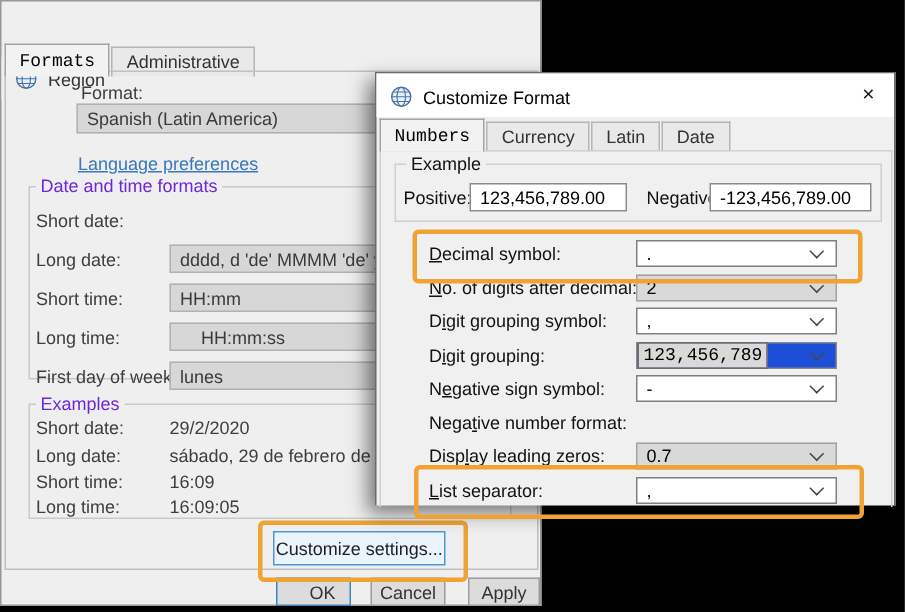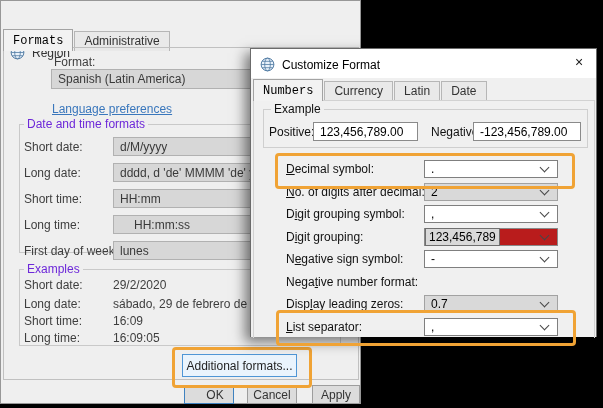--- a/index.html
+++ b/index.html
@@ -31,21 +31,21 @@
   .group-title{position:absolute;white-space:nowrap;padding:0 3px;line-height:12px;}
   .region .group-title{background:#efefef;color:#6d28d9;}
   .customize .group-title{background:#f0f0f0;color:#111;}
   .field{position:absolute;box-sizing:border-box;background:#d7d7d7;border:1px solid #b1b1b1;color:#3a3a3a;display:flex;align-items:center;padding:0 6px;white-space:nowrap;overflow:hidden;}
   .exval{position:absolute;white-space:nowrap;color:#3e3e3e;line-height:14px;}
   .link{position:absolute;color:#3a77bc;text-decoration:underline;white-space:nowrap;cursor:pointer;}
   .tb{position:absolute;box-sizing:border-box;background:#fff;border:1px solid #8a8a8a;display:flex;align-items:center;padding:0 6px;white-space:nowrap;overflow:hidden;color:#000;}
   .dd{position:absolute;left:173px;width:134px;height:18px;box-sizing:border-box;display:flex;align-items:center;cursor:default;}
   .dd.edit{background:#fff;border:1px solid #7f7f7f;}
   .dd.list{background:#d9d9d9;border:1px solid #a2a2a2;}
-  .dd.sunken{background:#b91c1c;border:1px solid #898989;}
+  .dd.sunken{background:#1d4ed8;border:1px solid #898989;font-family:Liberation Mono, monospace;}
   .dd .val{flex:1;padding-left:6px;color:#000;white-space:nowrap;overflow:hidden;}
   .dd.sunken .val{flex:none;margin-left:1px;padding:1px 3px;outline:1px solid #6f6f6f;background:#d9d9d9;}
   .chev{width:6px;height:6px;border-right:1px solid #474747;border-bottom:1px solid #474747;transform:rotate(45deg);margin:-3px 9px 0 4px;flex:none;}
   .hl{position:absolute;border:3px solid #F0A335;border-radius:4px;pointer-events:none;z-index:5;background:transparent;}
   .btn{position:absolute;box-sizing:border-box;background:#dcdcdc;border:1px solid #9d9d9d;color:#333;display:flex;align-items:center;justify-content:center;font-size:12px;font-family:"Liberation Sans",sans-serif;padding:0;cursor:pointer;}
   .btn.default{border-color:#3f82bf;}
   .btn.additional{background:#eaf4fd;border-color:#4f96d6;color:#1f1f1f;}
 </style>
 </head>
 <body>
@@ -76,23 +76,20 @@
     <div class="lbl" style="left:53px;top:52px;">Format:</div>
     <div class="field" style="left:50px;top:68px;width:291px;height:20px;">
       <span>Spanish (Latin America)</span>
     </div>
     <a class="link" style="left:51px;top:101px;">Language preferences</a>
 
     <div class="group" style="left:18px;top:123px;width:322px;height:129px;"></div>
     <div class="group-title" style="left:23px;top:117px;">Date and time formats</div>
 
     <div class="lbl" style="left:23px;top:137px;">Short date:</div>
-    <div class="field" style="left:112px;top:136px;width:215px;height:19px;">
-        <span>d/M/yyyy</span>
-      </div>
 
     <div class="lbl" style="left:23px;top:163px;">Long date:</div>
     <div class="field" style="left:112px;top:162px;width:215px;height:19px;">
         <span>dddd, d 'de' MMMM 'de' yyyy</span>
       </div>
 
     <div class="lbl" style="left:23px;top:189px;">Short time:</div>
     <div class="field" style="left:112px;top:188px;width:215px;height:19px;">
         <span>HH:mm</span>
       </div>
@@ -115,21 +112,21 @@
 
     <div class="exval" style="left:23px;top:296px;">Long date:</div>
     <div class="exval" style="left:112px;top:296px;">sábado, 29 de febrero de 2020</div>
 
     <div class="exval" style="left:23px;top:313px;">Short time:</div>
     <div class="exval" style="left:112px;top:313px;">16:09</div>
 
     <div class="exval" style="left:23px;top:330px;">Long time:</div>
     <div class="exval" style="left:112px;top:330px;">16:09:05</div>
 
-    <button class="btn additional" style="left:181px;top:353px;width:115px;height:23px;">Additional formats...</button>
+    <button class="btn additional" style="left:181px;top:353px;width:115px;height:23px;">Customize settings...</button>
     <div class="hl" style="left:171px;top:346px;width:134px;height:35px;"></div>
 
     <button class="btn default" style="left:183px;top:384px;width:50px;height:19px;padding-left:12px;">OK</button>
     <button class="btn" style="left:246px;top:384px;width:50px;height:19px;">Cancel</button>
     <button class="btn" style="left:311px;top:384px;width:48px;height:19px;">Apply</button>
   </section>
 
   <section class="dialog customize">
     <div class="titlebar">
       <span class="win-icon" style="top:8px;">

